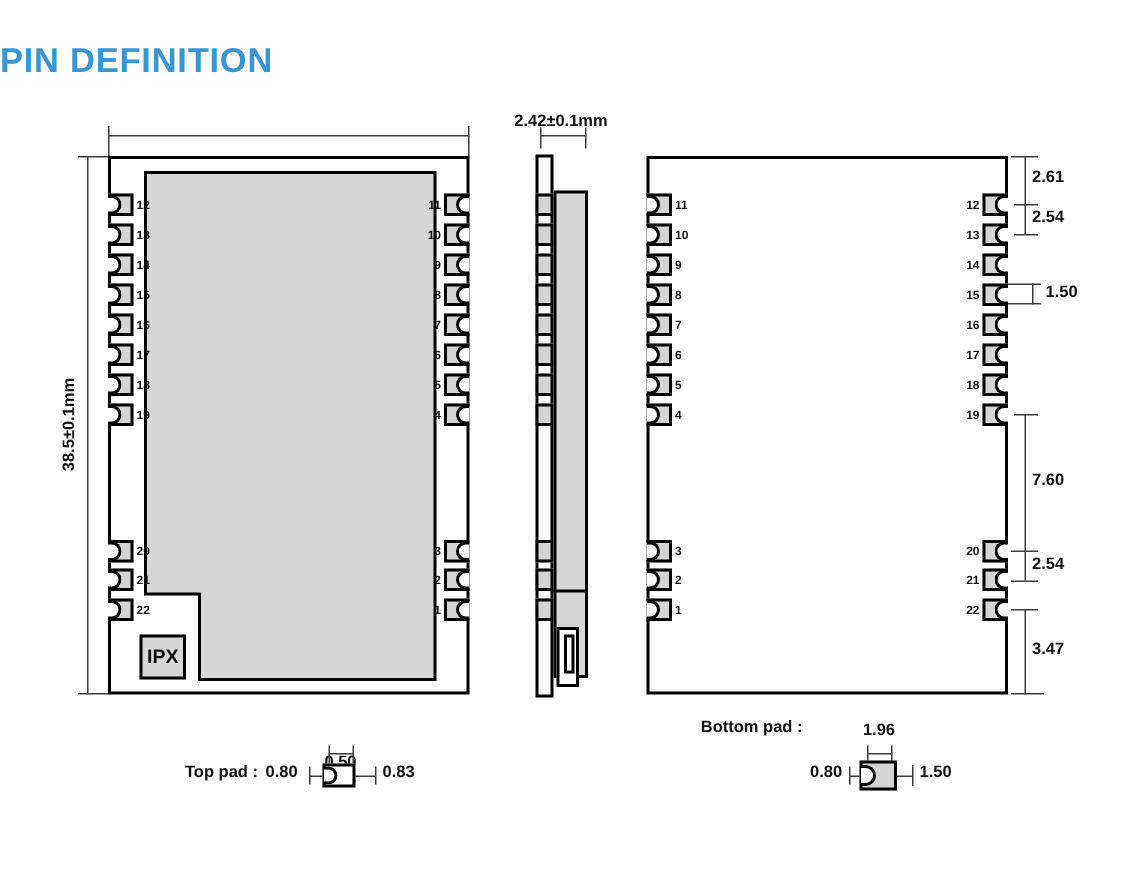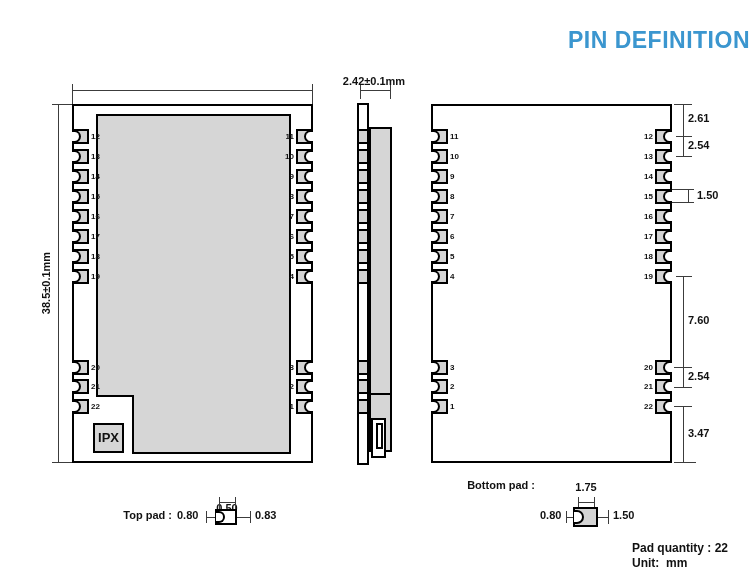--- a/index.html
+++ b/index.html
@@ -1,19 +1,19 @@
 <!DOCTYPE html>
 <html><head>
 <meta charset="utf-8">
 <style>
   html,body{margin:0;padding:0;background:#fff;}
   #page{position:relative;width:750px;height:582px;background:#fff;overflow:hidden;
         font-family:"Liberation Sans","DejaVu Sans",sans-serif;color:#111;}
   .abs{position:absolute;}
-  #title{position:absolute;left:0;top:27px;width:750px;text-align:right;
+  #title{position:absolute;left:0;top:27px;width:750px;text-align:left;
          font-size:23px;font-weight:bold;letter-spacing:.5px;color:#3b96cf;}
   .module{position:absolute;background:#fff;border:2px solid #000;box-sizing:border-box;}
   #front-module{left:72px;top:104px;width:241px;height:359px;}
   #back-module{left:431px;top:104px;width:241px;height:359px;}
   .hline{position:absolute;height:1px;background:#3c3c3c;}
   .vline{position:absolute;width:1px;background:#3c3c3c;}
   .dim-text{position:absolute;font-size:11px;font-weight:600;color:#111;white-space:nowrap;}
   .center{text-align:center;}
   .right{text-align:right;}
   
@@ -357,33 +357,29 @@
   <div class="dim-text" style="left:177px;top:509px">0.80</div>
   <div class="vline" style="left:206px;top:511px;height:12px"></div>
   <div class="hline" style="left:206px;top:517px;width:9px"></div>
   <div class="pad-glyph" style="left:215px;top:509px;width:22px;height:16px">
     <span class="gnotch"></span>
   </div>
   <div class="hline" style="left:237px;top:517px;width:13px"></div>
   <div class="vline" style="left:250px;top:511px;height:12px"></div>
   <div class="dim-text" style="left:255px;top:509px">0.83</div>
 
-  <div class="dim-text center" style="left:568px;top:481px;width:36px">1.75</div>
+  <div class="dim-text center" style="left:568px;top:481px;width:36px">1.96</div>
   <div class="vline" style="left:578px;top:497px;height:13px"></div>
   <div class="vline" style="left:594px;top:497px;height:13px"></div>
   <div class="hline" style="left:578px;top:502px;width:17px"></div>
   <div class="dim-text right" style="left:430px;top:479px;width:105px">Bottom pad :</div>
   <div class="dim-text" style="left:540px;top:509px">0.80</div>
   <div class="vline" style="left:566px;top:511px;height:12px"></div>
   <div class="hline" style="left:566px;top:517px;width:7px"></div>
   <div class="pad-glyph" style="left:573px;top:507px;width:25px;height:20px;background:#d4d4d4">
     <span class="gnotch" style="width:10px;height:14px"></span>
   </div>
   <div class="hline" style="left:598px;top:517px;width:10px"></div>
   <div class="vline" style="left:608px;top:510px;height:14px"></div>
   <div class="dim-text" style="left:613px;top:509px">1.50</div>
 
-  <div id="footer">
-    <div>Pad quantity : 22</div>
-    <div>Unit:  mm</div>
-  </div>
 
 </div>
 
 </body></html>

